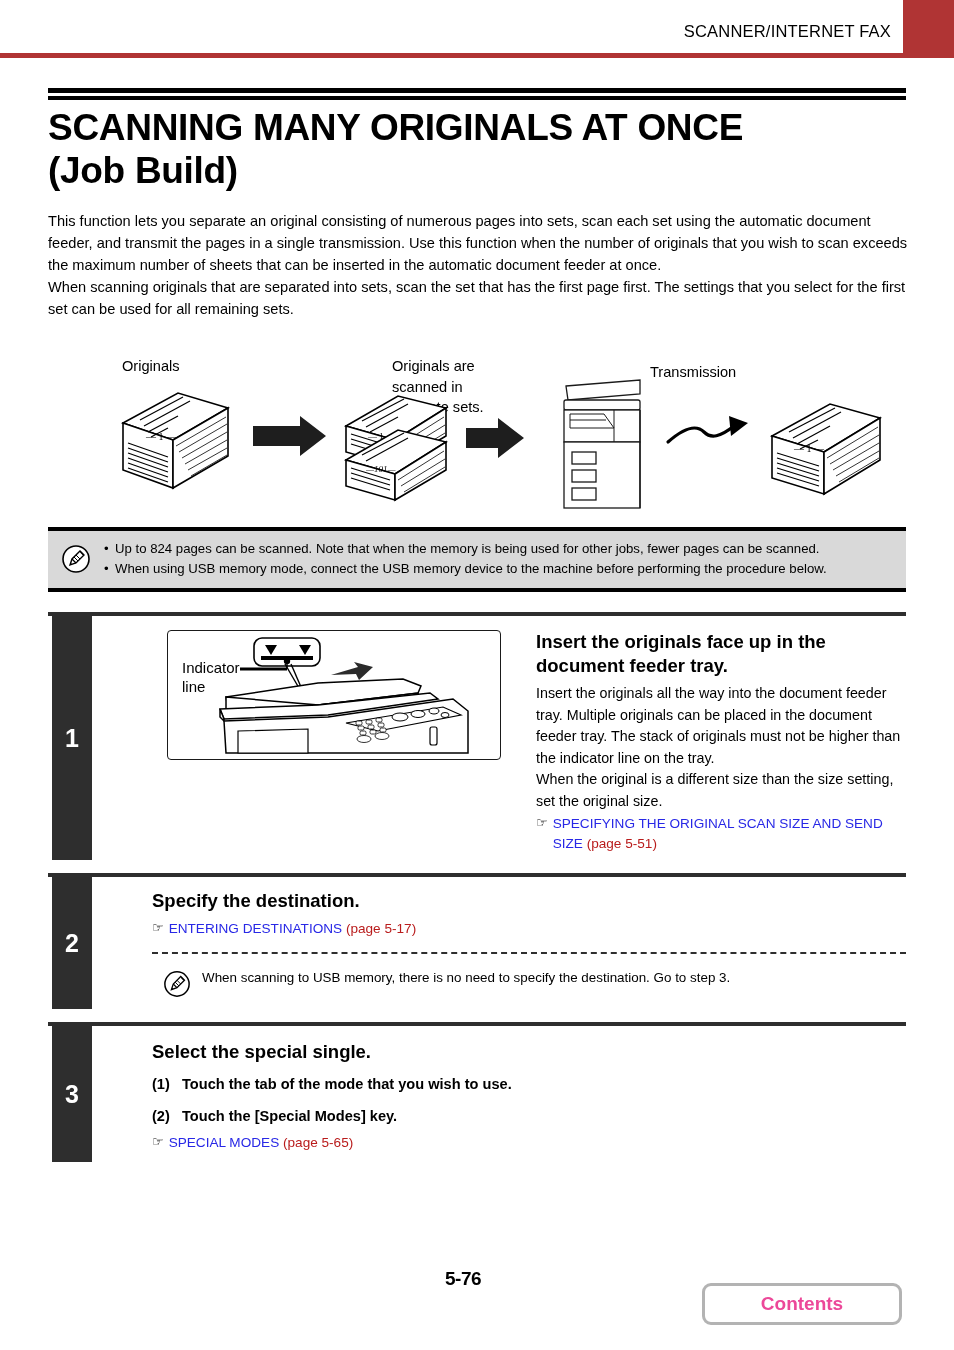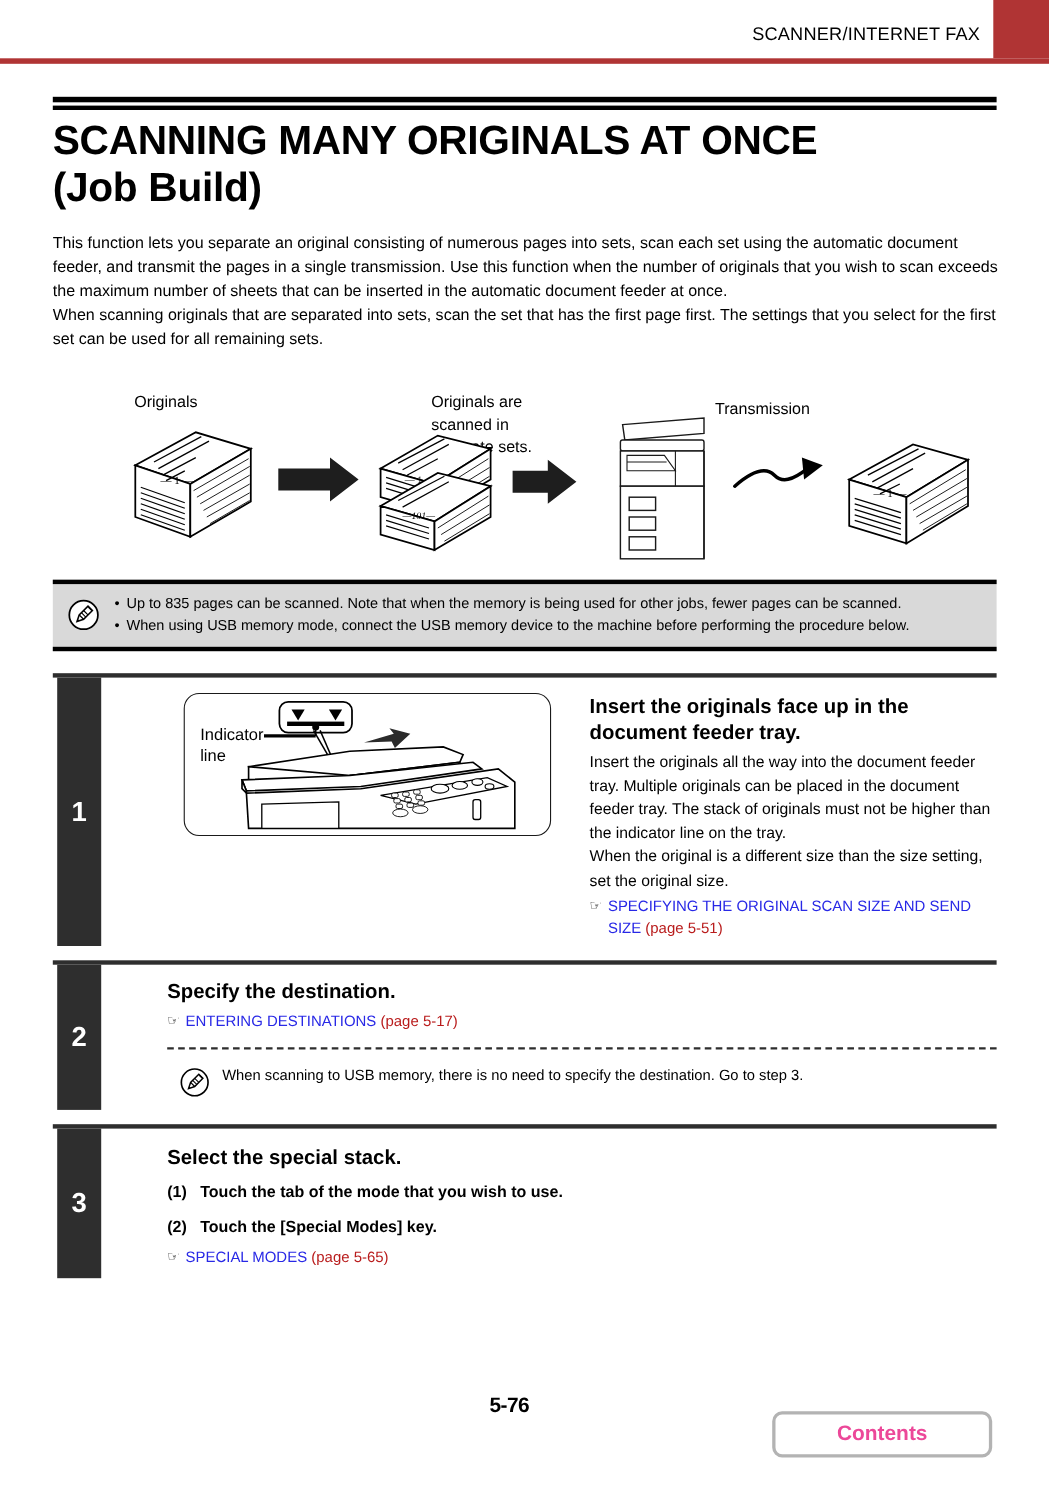--- a/index.html
+++ b/index.html
@@ -210,21 +210,21 @@
   }
   .xref-page { color: #b91c1c; }
 
   .illus-box {
     position: absolute;
     left: 63px;
     top: 14px;
     width: 334px;
     height: 130px;
     border: 1.5px solid #1a1a1a;
-    border-radius: 14px;
+    border-radius: 4px;
     background: #fff;
     box-sizing: border-box;
     overflow: hidden;
   }
 
   .step1-right {
     position: absolute;
     left: 432px;
     top: 14px;
     width: 370px;
@@ -438,21 +438,21 @@
       <line x1="11" y1="15" x2="15" y2="19" stroke="#000" stroke-width="1.2"></line>
       <polygon points="9,21 11.2,20.4 9.6,18.8" fill="#000"></polygon>
       <line x1="19.5" y1="8" x2="22.5" y2="11" stroke="#000" stroke-width="1.2"></line>
       <line x1="13" y1="13" x2="17" y2="17" stroke="#000" stroke-width="1"></line>
       <line x1="15" y1="11" x2="19" y2="15" stroke="#000" stroke-width="1"></line>
     </svg>
   </div>
   <div class="note-list">
     <div class="note-list-item">
       <span class="note-bullet">•</span>
-      <span>Up to 835 pages can be scanned. Note that when the memory is being used for other jobs, fewer pages can be scanned.</span>
+      <span>Up to 824 pages can be scanned. Note that when the memory is being used for other jobs, fewer pages can be scanned.</span>
     </div>
     <div class="note-list-item">
       <span class="note-bullet">•</span>
       <span>When using USB memory mode, connect the USB memory device to the machine before performing the procedure below.</span>
     </div>
   </div>
 </div>
 
 <div class="step" id="step1">
   <div class="step-top-rule"></div>
@@ -572,21 +572,21 @@
       </div>
       <div class="inline-note-text">When scanning to USB memory, there is no need to specify the destination. Go to step 3.</div>
     </div>
   </div>
 </div>
 
 <div class="step" id="step3">
   <div class="step-top-rule"></div>
   <div class="step-num">3</div>
   <div class="step-body" style="padding-left:48px; width:754px;">
-    <div class="step-heading" style="margin-top:14px;">Select the special stack.</div>
+    <div class="step-heading" style="margin-top:14px;">Select the special single.</div>
     <div class="step-sub">
       <span class="num">(1)</span>
       <span>Touch the tab of the mode that you wish to use.</span>
     </div>
     <div class="step-sub">
       <span class="num">(2)</span>
       <span>Touch the [Special Modes] key.</span>
     </div>
     <div class="xref" style="margin-top:6px;">
       <span class="xref-icon">☞</span>

